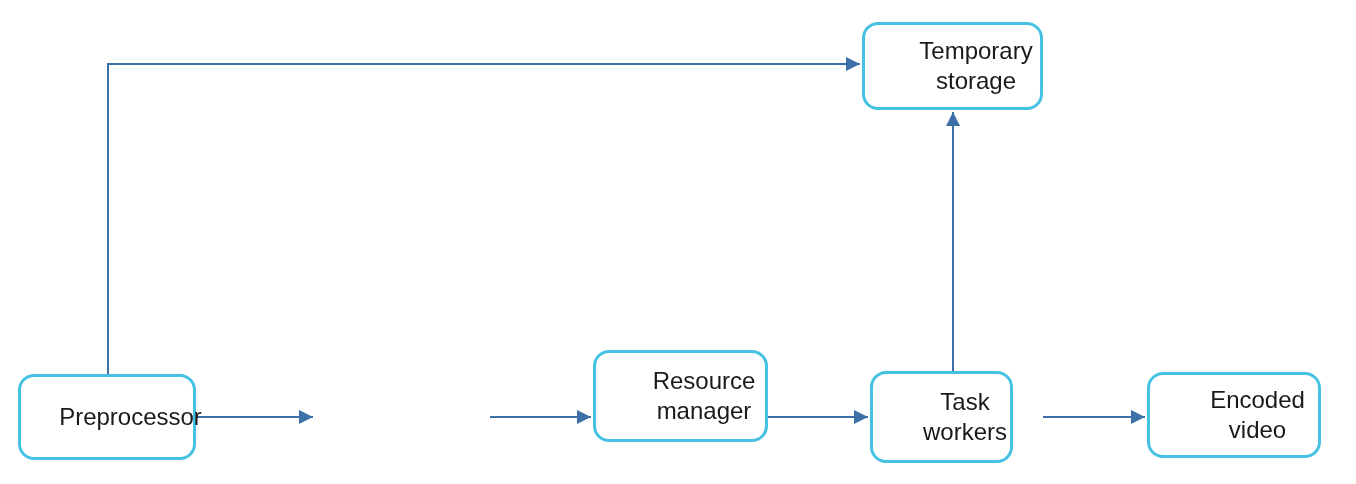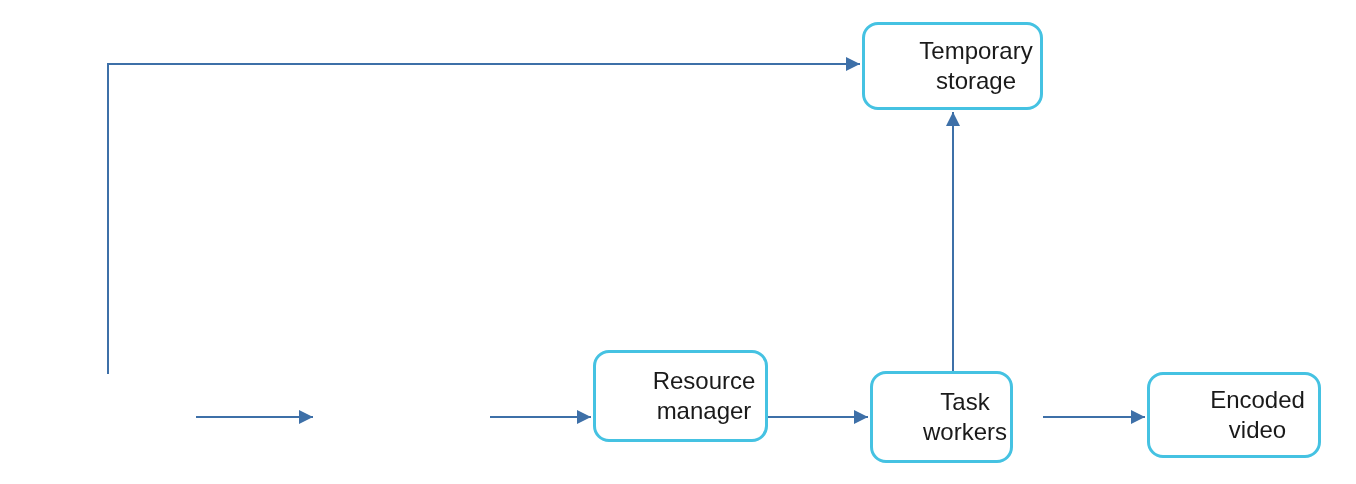--- a/index.html
+++ b/index.html
@@ -72,20 +72,23 @@
     <path class="edge" d="M 1043 417 H 1145" marker-end="url(#arrow)"></path>
     <path class="edge" d="M 108 374 V 64 H 860" marker-end="url(#arrow)"></path>
     <path class="edge" d="M 953 371 V 112" marker-end="url(#arrow)"></path>
   </svg>
 
   <div class="node" id="node-temporary-storage">
     <span class="label">Temporary
 storage</span>
   </div>
 
+  <div class="node" id="node-preprocessor">
+    <span class="label">Preprocessor</span>
+  </div>
 
 
   <div class="node" id="node-resource-manager">
     <span class="label">Resource
 manager</span>
   </div>
 
   <div class="node" id="node-task-workers">
     <span class="label">Task workers</span>
   </div>

